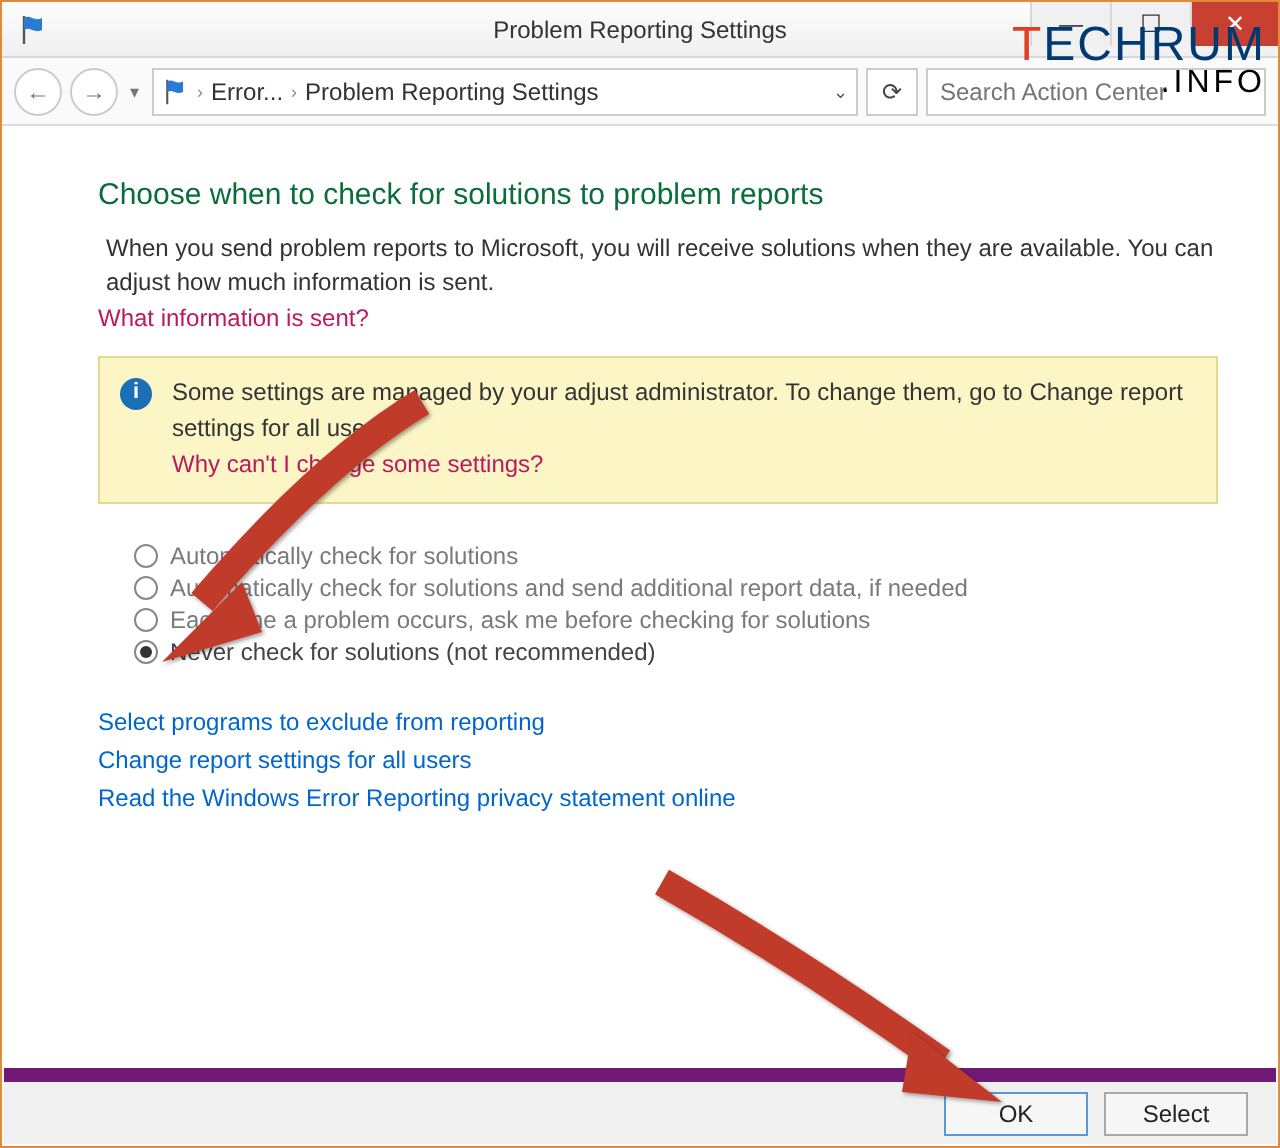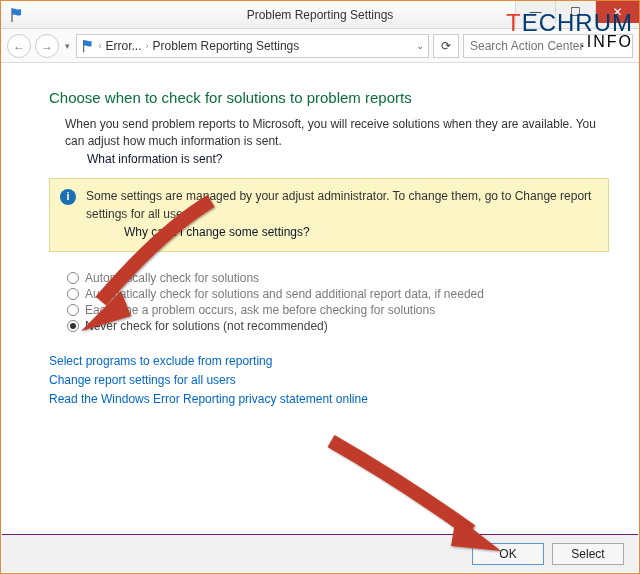--- a/index.html
+++ b/index.html
@@ -106,23 +106,23 @@
   h1.main {
     color: #0a6e3a;
     font-weight: normal;
     font-size: 15px;
     margin: 6px 0 10px 0;
   }
   .lede {
     color: #333;
     font-size: 12px;
     line-height: 1.4;
-    margin: 0 0 2px 16px;
-  }
-  .link { color: #0f172a; cursor: pointer; margin-left: 38px; }
+    margin: 0 0 2px 4px;
+  }
+  .link { color: #be185d; cursor: pointer; }
   .notice {
     margin: 12px 0 18px 0;
     background: #fcf6c7;
     border: 1px solid #e4da8e;
     padding: 8px 10px 10px 36px;
     position: relative;
     font-size: 12px;
     color: #333;
     line-height: 1.5;
   }
@@ -162,21 +162,21 @@
     border-radius: 50%;
   }
   .links-block { margin-top: 8px; }
   .links-block div { color: #0066cc; font-size: 12px; line-height: 1.6; cursor: pointer; }
   
   .bottombar {
     position: absolute;
     left: 1px; right: 1px; bottom: 1px;
     height: 38px;
     background: #f0f0f0;
-    border-top: 1px solid #701a75;
+    border-top: 7px solid #701a75;
     display: flex;
     align-items: center;
     justify-content: flex-end;
     gap: 8px;
     padding-right: 14px;
   }
   .btn {
     min-width: 72px;
     height: 22px;
     border: 1px solid #a9a9a9;

